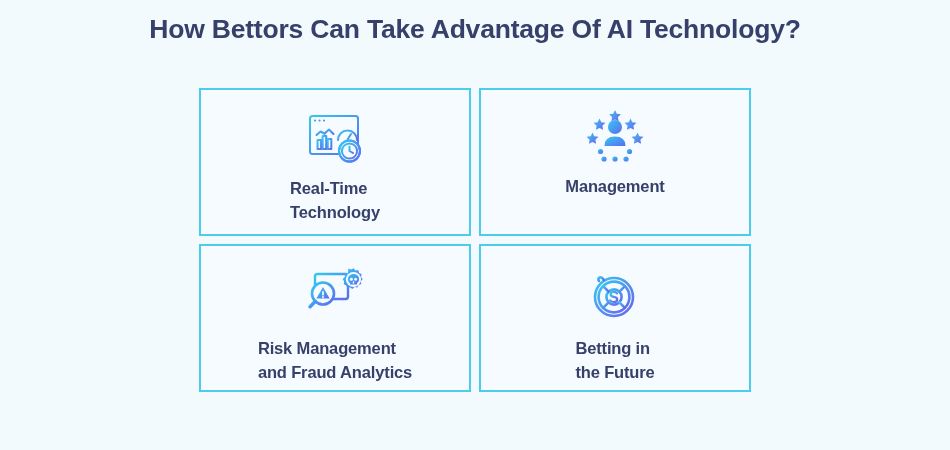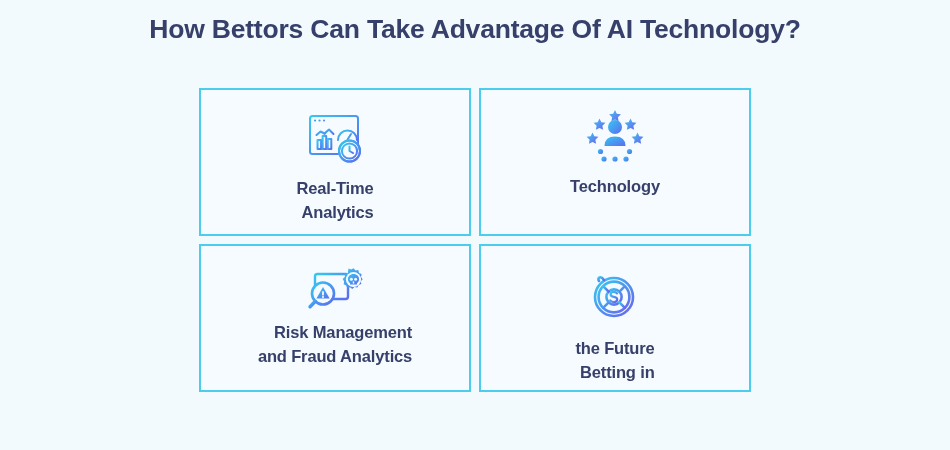--- a/index.html
+++ b/index.html
@@ -58,35 +58,35 @@
     height: 56px;
     display: flex;
     align-items: center;
     justify-content: center;
   }
   .card-icon svg {
     display: block;
   }
   .card-label {
     margin-top: 10px;
-    text-align: right;
+    text-align: left;
     font-size: 16.5px;
     font-weight: bold;
     line-height: 1.48;
     color: #36406a;
     letter-spacing: -0.15px;
     padding: 0 6px;
     font-family: "Liberation Sans", sans-serif;
   }
   .card-label .line {
     display: block;
   }
   
   .card.card-risk .card-icon { margin-top: 18px; }
-  .card.card-risk .card-label { margin-top: 0; }
+  .card.card-risk .card-label { margin-top: 16px; }
   .card.card-future .card-icon { margin-top: 20px; }
   .card.card-future .card-label { margin-top: 14px; }
   .card.card-personalized .card-icon { margin-top: 18px; }
 </style>
 </head>
 <body>
 
 <div class="infographic">
 
   <div class="page-title">How Bettors Can Take Advantage Of AI Technology?</div>
@@ -124,21 +124,21 @@
 
             <circle cx="45.5" cy="40" r="10.5" fill="#f5fbfe"></circle>
             <circle cx="45.5" cy="40" r="10.5"></circle>
             <circle cx="45.5" cy="40" r="7.6"></circle>
             <polyline points="45.5,35.5 45.5,40 49,42"></polyline>
           </g>
         </svg>
       </div>
       <div class="card-label">
         <span class="line">Real-Time</span>
-        <span class="line">Analytics</span>
+        <span class="line">Technology</span>
       </div>
     </div>
 
     <div class="card card-personalized">
       <div class="card-icon">
         <svg width="58" height="56" viewBox="0 0 58 56" xmlns="http://www.w3.org/2000/svg">
           <defs>
             <linearGradient id="g2" x1="0" y1="0" x2="1" y2="1">
               <stop offset="0%" stop-color="#35c8f0"></stop>
               <stop offset="100%" stop-color="#5b6cf0"></stop>
@@ -172,21 +172,21 @@
           <g fill="url(#g2)">
             <circle cx="14.5" cy="43.5" r="2.6"></circle>
             <circle cx="43.5" cy="43.5" r="2.6"></circle>
             <circle cx="18" cy="51" r="2.6"></circle>
             <circle cx="29" cy="51" r="2.6"></circle>
             <circle cx="40" cy="51" r="2.6"></circle>
           </g>
         </svg>
       </div>
       <div class="card-label">
-        <span class="line">Technology</span>
+        <span class="line">Management</span>
       </div>
     </div>
 
     <div class="card card-risk">
       <div class="card-icon">
         <svg width="64" height="56" viewBox="0 0 64 56" xmlns="http://www.w3.org/2000/svg">
           <defs>
             <linearGradient id="g3" x1="0" y1="0" x2="1" y2="1">
               <stop offset="0%" stop-color="#35c8f0"></stop>
               <stop offset="100%" stop-color="#5b6cf0"></stop>
@@ -265,19 +265,19 @@
           </g>
 
           <g fill="none" stroke="url(#g4)" stroke-width="2.2" stroke-linecap="round" stroke-linejoin="round">
             <path d="M26 24.4 q-1.2 -1.6 -3.4 -1.6 q-3 0 -3 2.4 q0 2.3 3.2 2.6 q3.4 0.3 3.4 2.8 q0 2.5 -3.4 2.5 q-2.3 0 -3.6 -1.7"></path>
             <line x1="23" y1="21.2" x2="23" y2="23.1"></line>
             <line x1="23" y1="33" x2="23" y2="34.9"></line>
           </g>
         </svg>
       </div>
       <div class="card-label">
+        <span class="line">Betting in</span>
         <span class="line">the Future</span>
-        <span class="line">Betting in</span>
       </div>
     </div>
 
   </div>
 </div>
 
 </body></html>

